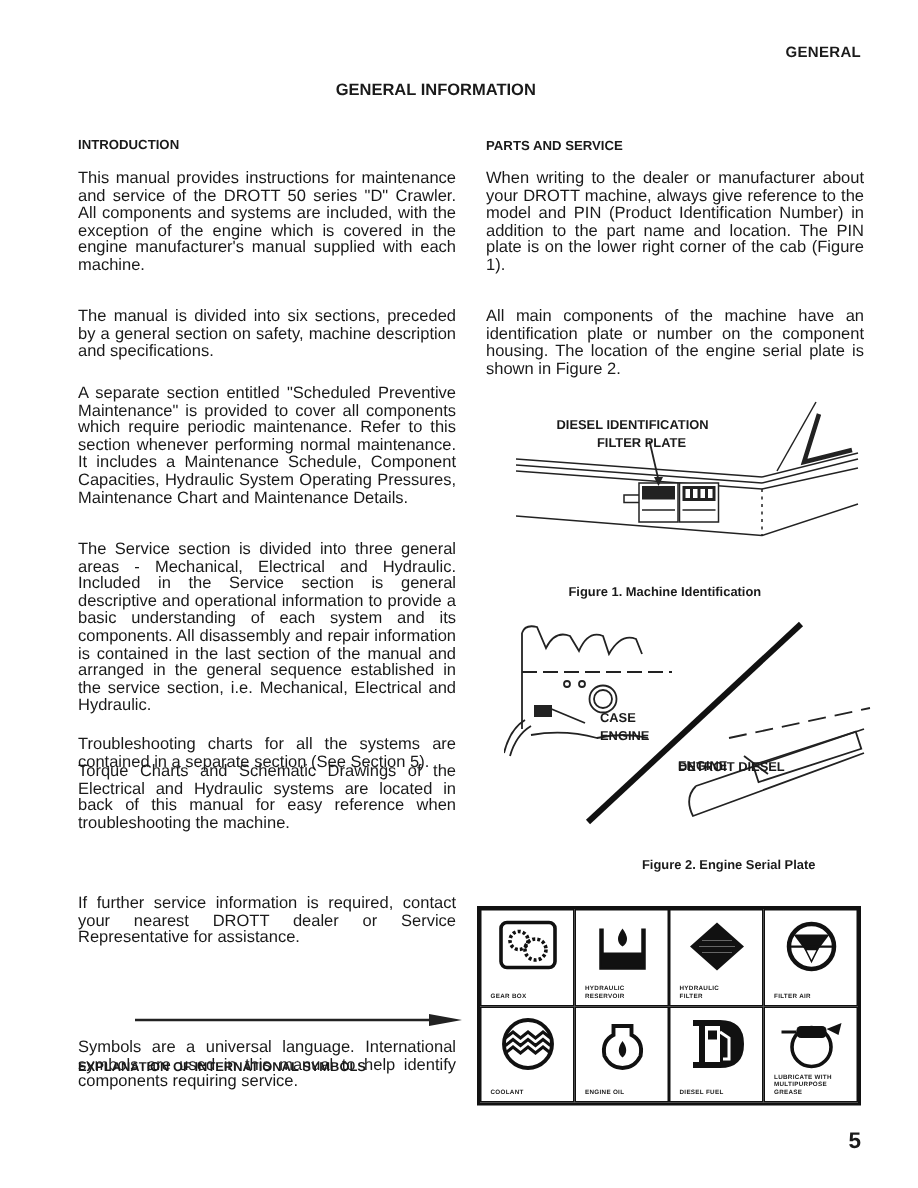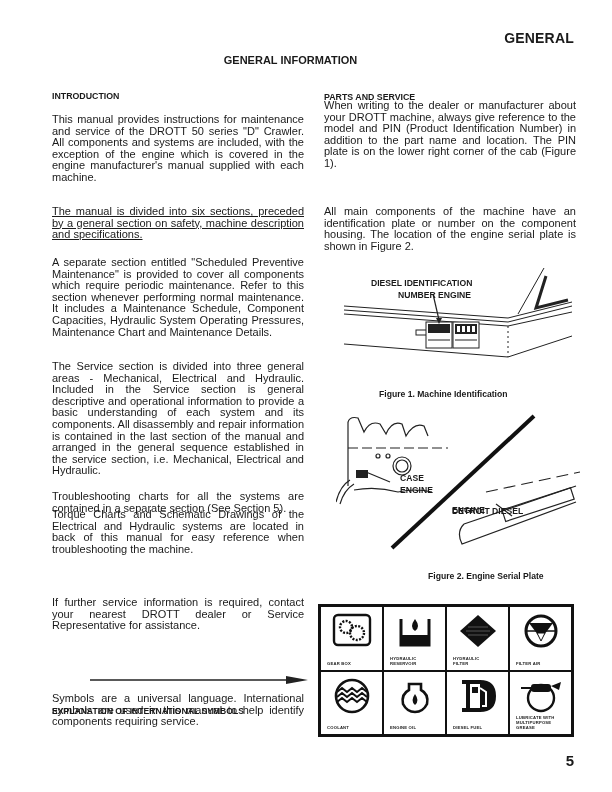--- a/index.html
+++ b/index.html
@@ -1,20 +1,20 @@
 <!DOCTYPE html>
 <html><head>
 <meta charset="utf-8">
 <style>
   html, body { margin: 0; padding: 0; background: #ffffff; }
   body { width: 612px; height: 792px; position: relative; overflow: hidden;
          font-family: "Liberation Sans", sans-serif; color: #1a1a1a; }
   .abs { position: absolute; }
   .section-header { position: absolute; right: 38px; top: 30px; font-weight: bold;
-         font-size: 14px; letter-spacing: 0.2px; }
+         font-size: 10px; letter-spacing: 0.2px; }
   .page-title { position: absolute; left: 0; width: 581px; top: 54px; text-align: center;
          font-weight: bold; font-size: 11px; }
   .h { position: absolute; font-weight: bold; font-size: 8.8px; }
   .p { position: absolute; font-size: 11px; line-height: 11.6px; text-align: justify;
        margin: 0; }
   .col1 { left: 52px; width: 252px; }
   .col2 { left: 324px; width: 252px; }
   .caption { position: absolute; font-weight: bold; font-size: 8.6px; }
   .fig-label { position: absolute; font-weight: bold; font-size: 8.6px; line-height: 11px; }
   .symbols { position: absolute; left: 318px; top: 604px; width: 256px; height: 133px;
@@ -27,36 +27,36 @@
   .page-number { position: absolute; right: 38px; top: 752px; font-weight: bold; font-size: 15px; }
 </style>
 </head>
 <body>
 
 <div class="section-header">GENERAL</div>
 <div class="page-title">GENERAL INFORMATION</div>
 
 <div class="h col1" style="top:91px;">INTRODUCTION</div>
 <p class="p col1" style="top:114px;">This manual provides instructions for maintenance and service of the DROTT 50 series "D" Crawler. All components and systems are included, with the exception of the engine which is covered in the engine manufacturer's manual supplied with each machine.</p>
-<p class="p col1" style="top:206px;text-decoration:underline;">The manual is divided into six sections, preceded by a general section on safety, machine description and specifications.</p>
+<p class="p col1" style="top:206px;">The manual is divided into six sections, preceded by a general section on safety, machine description and specifications.</p>
 <p class="p col1" style="top:257px;">A separate section entitled "Scheduled Preventive Maintenance" is provided to cover all components which require periodic maintenance. Refer to this section whenever performing normal maintenance. It includes a Maintenance Schedule, Component Capacities, Hydraulic System Operating Pressures, Maintenance Chart and Maintenance Details.</p>
 <p class="p col1" style="top:361px;">The Service section is divided into three general areas - Mechanical, Electrical and Hydraulic. Included in the Service section is general descriptive and operational information to provide a basic understanding of each system and its components. All disassembly and repair information is contained in the last section of the manual and arranged in the general sequence established in the service section, i.e. Mechanical, Electrical and Hydraulic.</p>
 <p class="p col1" style="top:491px;">Troubleshooting charts for all the systems are contained in a separate section (See Section 5).</p>
 <p class="p col1" style="top:509px;">Torque Charts and Schematic Drawings of the Electrical and Hydraulic systems are located in back of this manual for easy reference when troubleshooting the machine.</p>
 <p class="p col1" style="top:597px;">If further service information is required, contact your nearest DROTT dealer or Service Representative for assistance.</p>
 
 <div class="h col1" style="top:706px; font-size:8.6px;">EXPLANATION OF INTERNATIONAL SYMBOLS</div>
 <svg class="abs" style="left:90px; top:675px;" width="220" height="10">
   <line x1="0" y1="5" x2="200" y2="5" stroke="#222" stroke-width="1.6"></line>
   <polygon points="196,1 218,5 196,9" fill="#222"></polygon>
 </svg>
 <p class="p col1" style="top:693px;">Symbols are a universal language. International symbols are used in this manual to help identify components requiring service.</p>
 
 <div class="h col2" style="top:92px;">PARTS AND SERVICE</div>
-<p class="p col2" style="top:100px;">When writing to the dealer or manufacturer about your DROTT machine, always give reference to the model and PIN (Product Identification Number) in addition to the part name and location. The PIN plate is on the lower right corner of the cab (Figure 1).</p>
+<p class="p col2" style="top:114px;">When writing to the dealer or manufacturer about your DROTT machine, always give reference to the model and PIN (Product Identification Number) in addition to the part name and location. The PIN plate is on the lower right corner of the cab (Figure 1).</p>
 <p class="p col2" style="top:206px;">All main components of the machine have an identification plate or number on the component housing. The location of the engine serial plate is shown in Figure 2.</p>
 
 <svg class="abs" style="left:340px; top:262px;" width="240" height="120">
   <g stroke="#222" fill="none" stroke-width="1">
     <line x1="4" y1="44" x2="168" y2="56"></line>
     <line x1="4" y1="48" x2="168" y2="60"></line>
     <line x1="4" y1="52" x2="168" y2="64"></line>
     <line x1="168" y1="56" x2="232" y2="40"></line>
     <line x1="168" y1="60" x2="232" y2="44"></line>
     <line x1="168" y1="64" x2="232" y2="50"></line>
@@ -76,21 +76,21 @@
       <rect x="117" y="64" width="3" height="6"></rect>
       <rect x="122" y="64" width="3" height="6"></rect>
       <rect x="127" y="64" width="3" height="6"></rect>
       <rect x="132" y="64" width="3" height="6"></rect>
     </g>
   <line x1="115" y1="78" x2="137" y2="78" stroke="#222"></line>
   <line x1="93" y1="32" x2="99" y2="58" stroke="#222" stroke-width="1.2"></line>
   <polygon points="96,56 102,56 99,62" fill="#222"></polygon>
 </svg>
 <div class="fig-label" style="left:371px; top:278px;">DIESEL IDENTIFICATION</div>
-<div class="fig-label" style="left:398px; top:290px;">NUMBER ENGINE</div>
+<div class="fig-label" style="left:398px; top:290px;">FILTER PLATE</div>
 <div class="caption" style="left:379px; top:389px;">Figure 1.  Machine Identification</div>
 
 <svg class="abs" style="left:336px; top:412px;" width="250" height="140">
   <g stroke="#222" fill="none" stroke-width="1.2">
     <path d="M12 10 Q14 4 22 6 L28 20 Q34 8 44 12 L50 22 Q56 8 66 12 L70 24 Q78 10 88 14 L92 24"></path>
     <line x1="12" y1="10" x2="12" y2="74"></line>
     <line x1="12" y1="36" x2="112" y2="36" stroke-dasharray="10 4"></line>
     <circle cx="66" cy="54" r="9"></circle>
     <circle cx="66" cy="54" r="6"></circle>
     <circle cx="42" cy="44" r="2"></circle>

